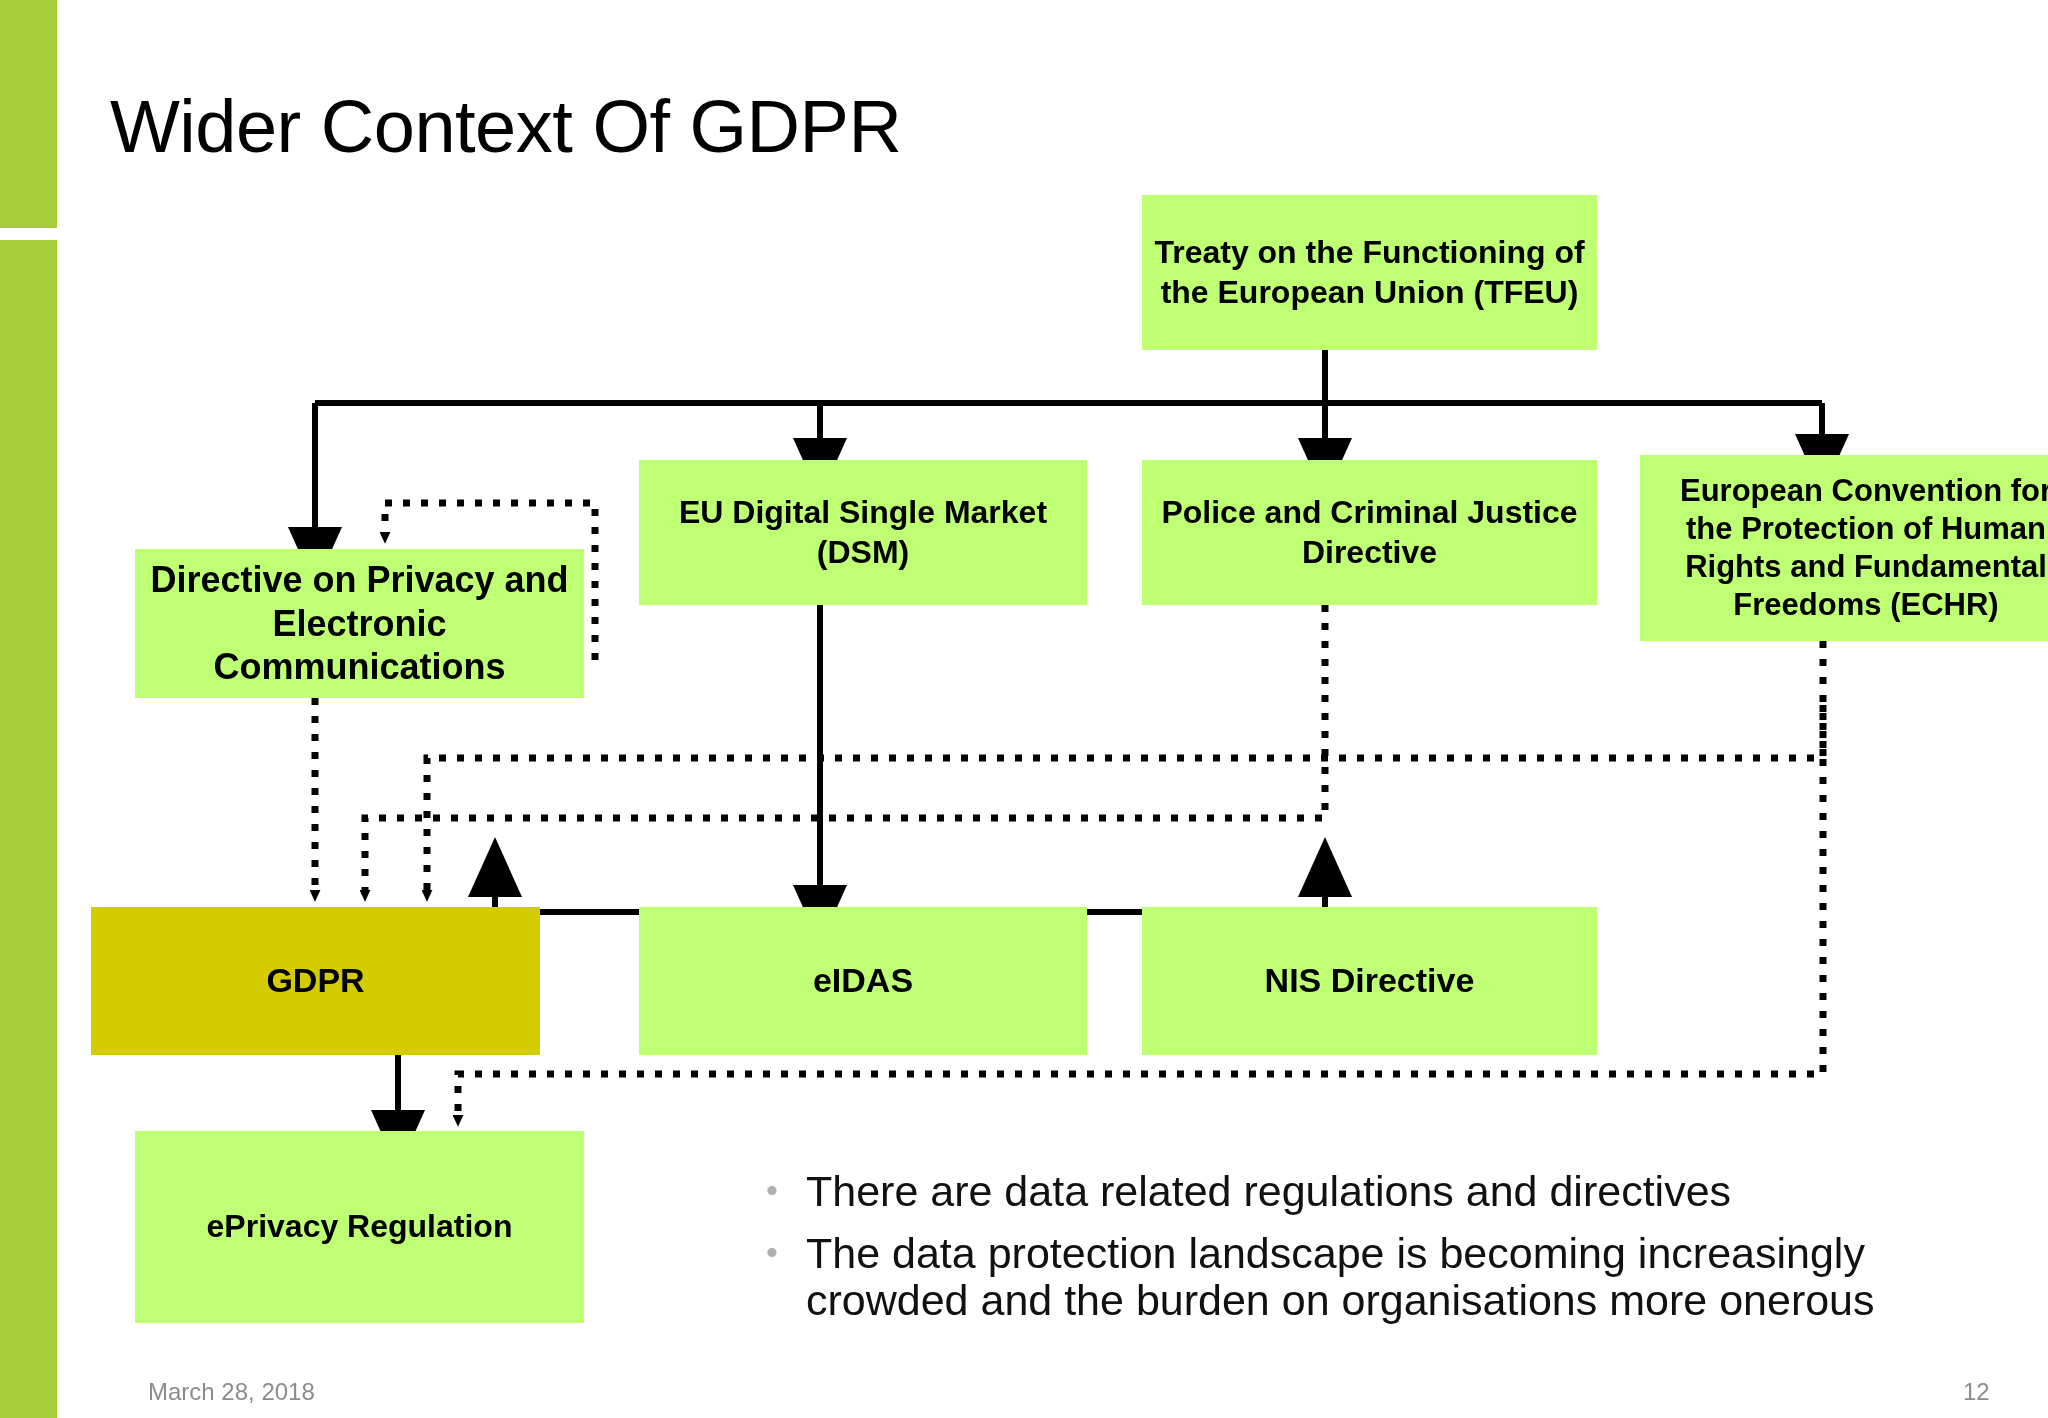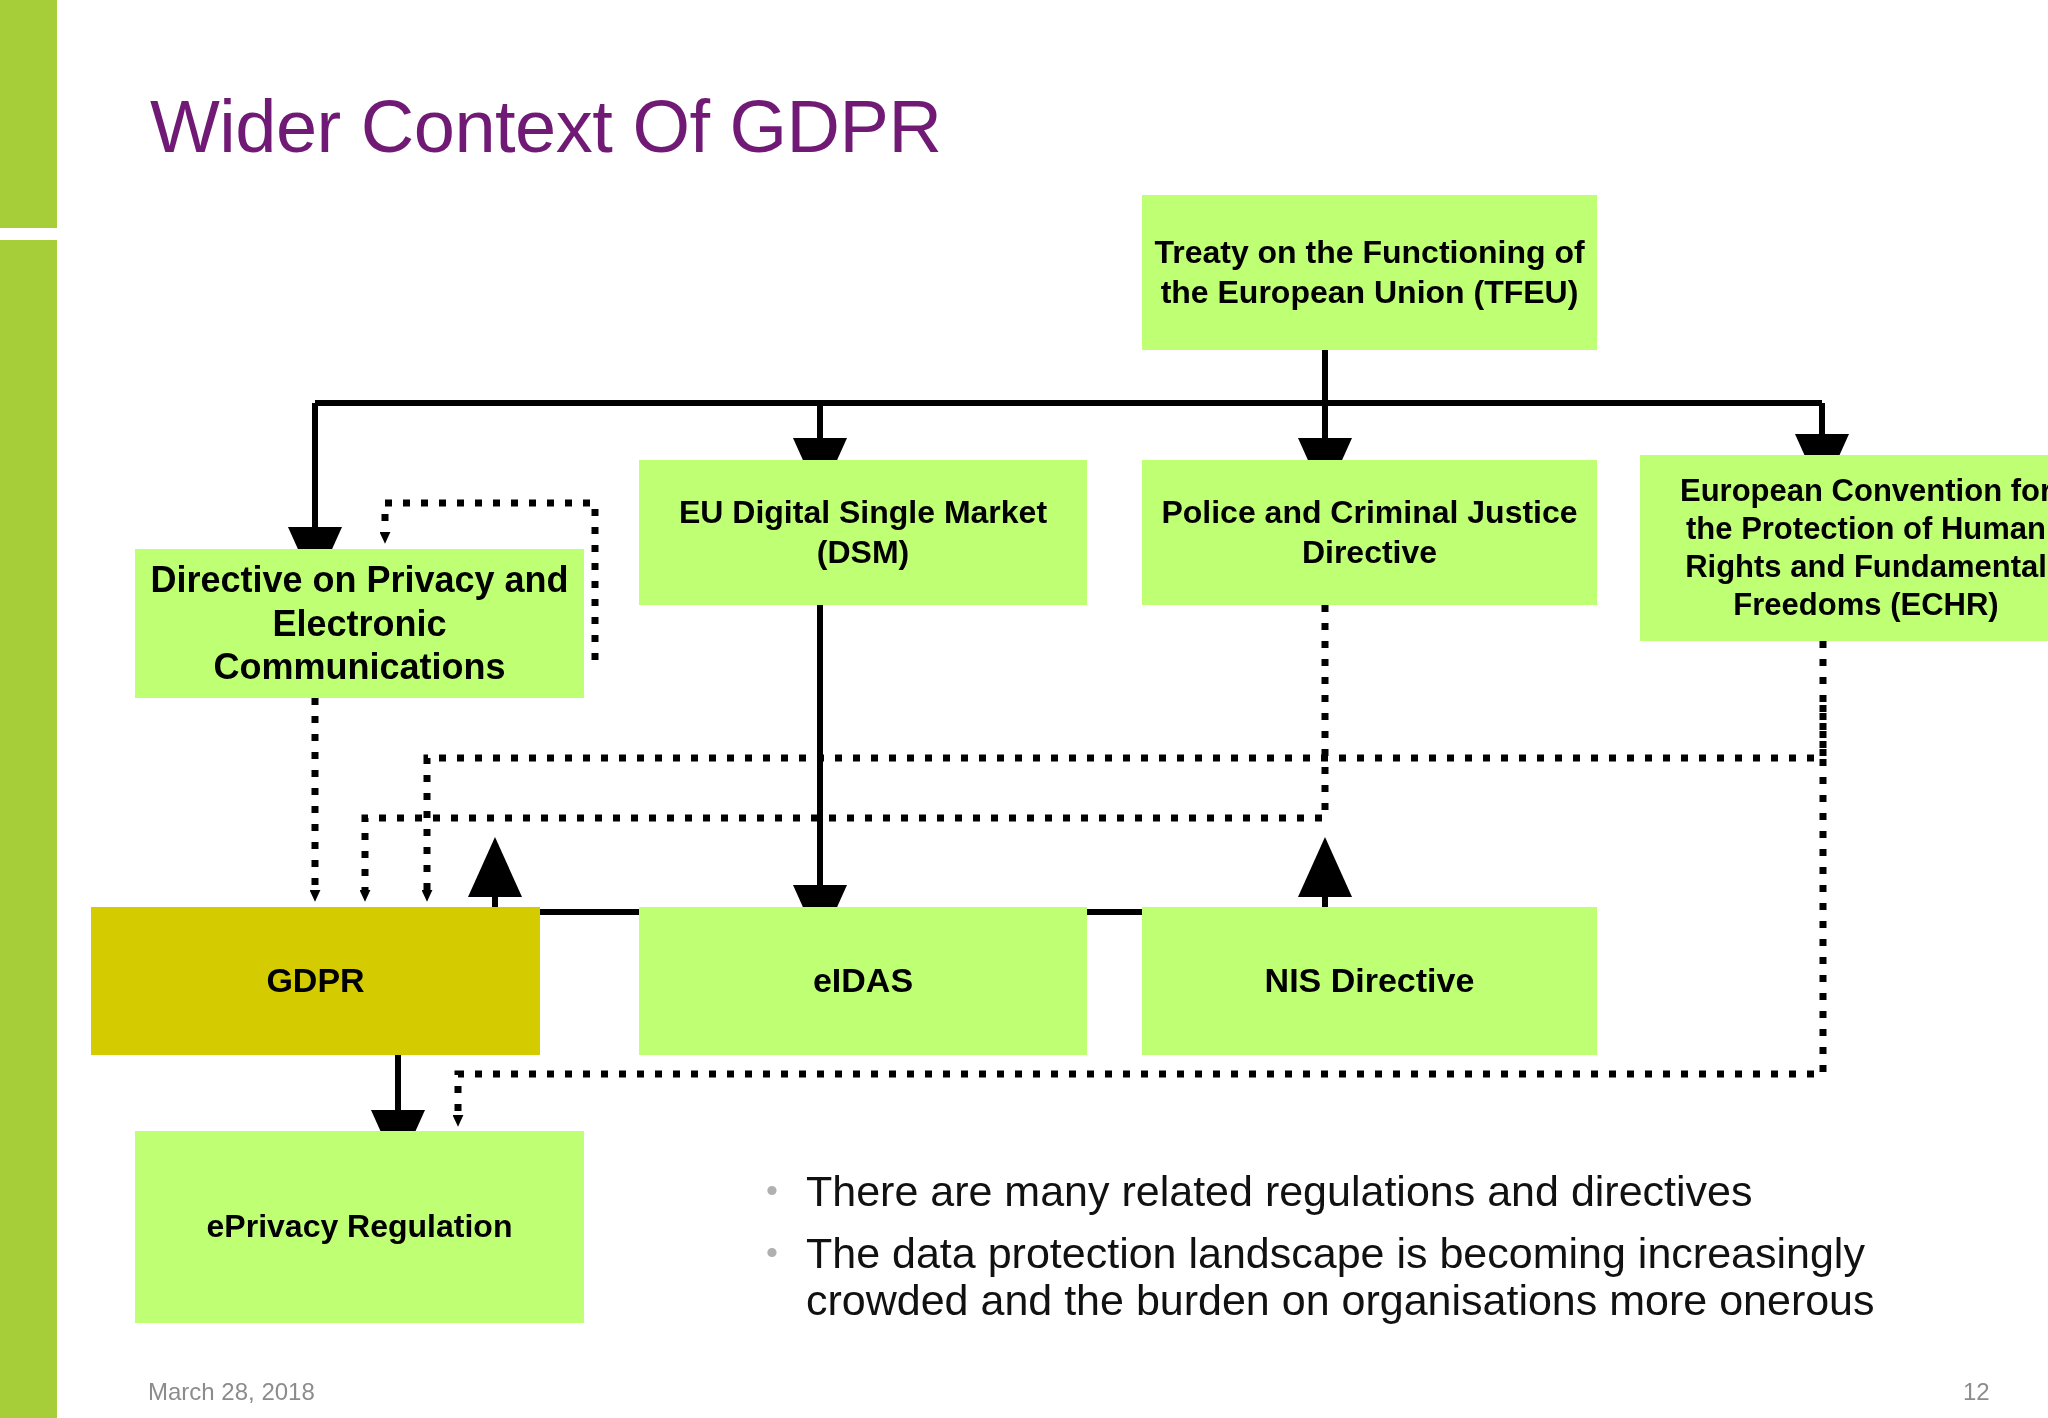--- a/index.html
+++ b/index.html
@@ -9,22 +9,22 @@
   }
   .slide{position:absolute;inset:0;background:#ffffff;}
 
   
   .accent-top{position:absolute;left:0;top:0;width:57px;height:228px;background:#A6CE39;}
   .accent-bottom{position:absolute;left:0;top:240px;width:57px;height:1178px;background:#A6CE39;}
 
   
   .title{
     position:absolute;left:110px;top:88px;width:1200px;
-    font-size:74px;line-height:1.05;color:#701a75;font-weight:400;
-    letter-spacing:-0.5px;white-space:nowrap;margin-left:40px;
+    font-size:74px;line-height:1.05;color:#000000;font-weight:400;
+    letter-spacing:-0.5px;white-space:nowrap;
   }
 
   
   .box{
     position:absolute;display:flex;align-items:center;justify-content:center;
     text-align:center;font-weight:bold;color:#000;
     padding:4px 10px;box-sizing:border-box;
   }
   .box .lbl{display:block;width:100%;line-height:1.22;}
   .green{background:#BFFF74;margin-left:44px;}
@@ -137,21 +137,21 @@
     <span class="lbl">NIS Directive</span>
   </div>
 
   <div class="box green" style="left:91px;top:1131px;width:449px;height:192px;font-size:32px;">
     <span class="lbl">ePrivacy Regulation</span>
   </div>
 
   <div class="bullets">
     <div class="bullet">
       <span class="dot">•</span>
-      <span class="btext">There are many related regulations and directives</span>
+      <span class="btext">There are data related regulations and directives</span>
     </div>
     <div class="bullet">
       <span class="dot">•</span>
       <span class="btext">The data protection landscape is becoming increasingly crowded and the burden on organisations more onerous</span>
     </div>
   </div>
 
   <div class="date">March 28, 2018</div>
   <div class="pagenum">12</div>
 

